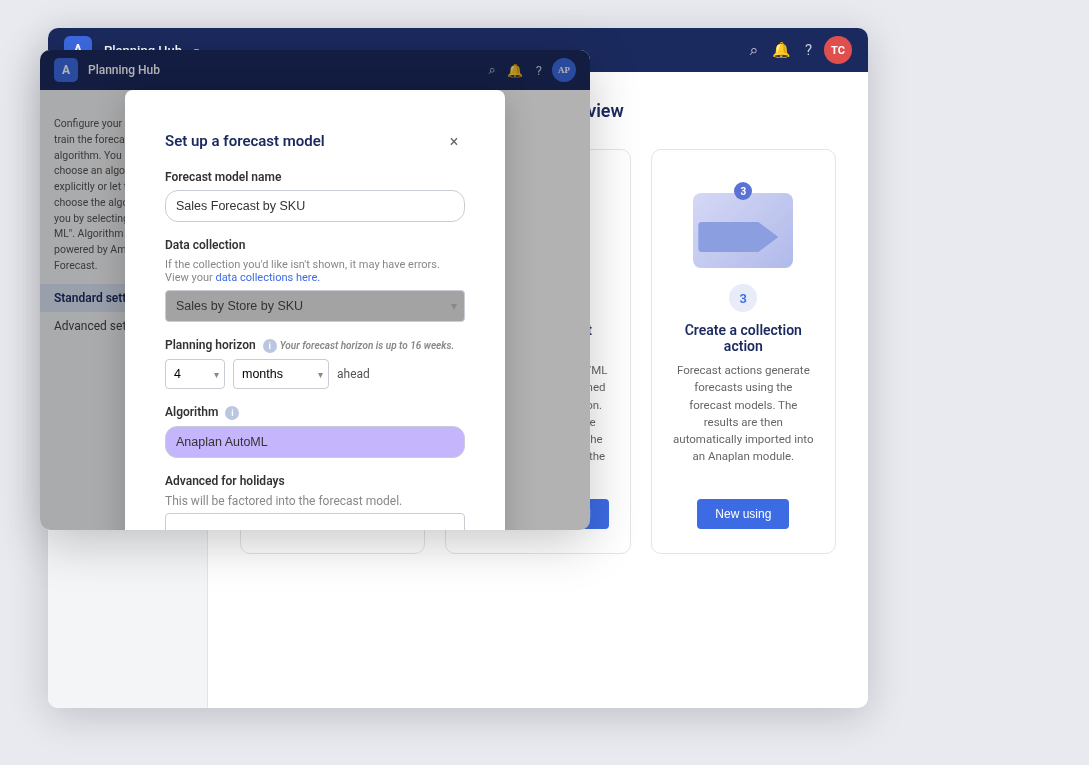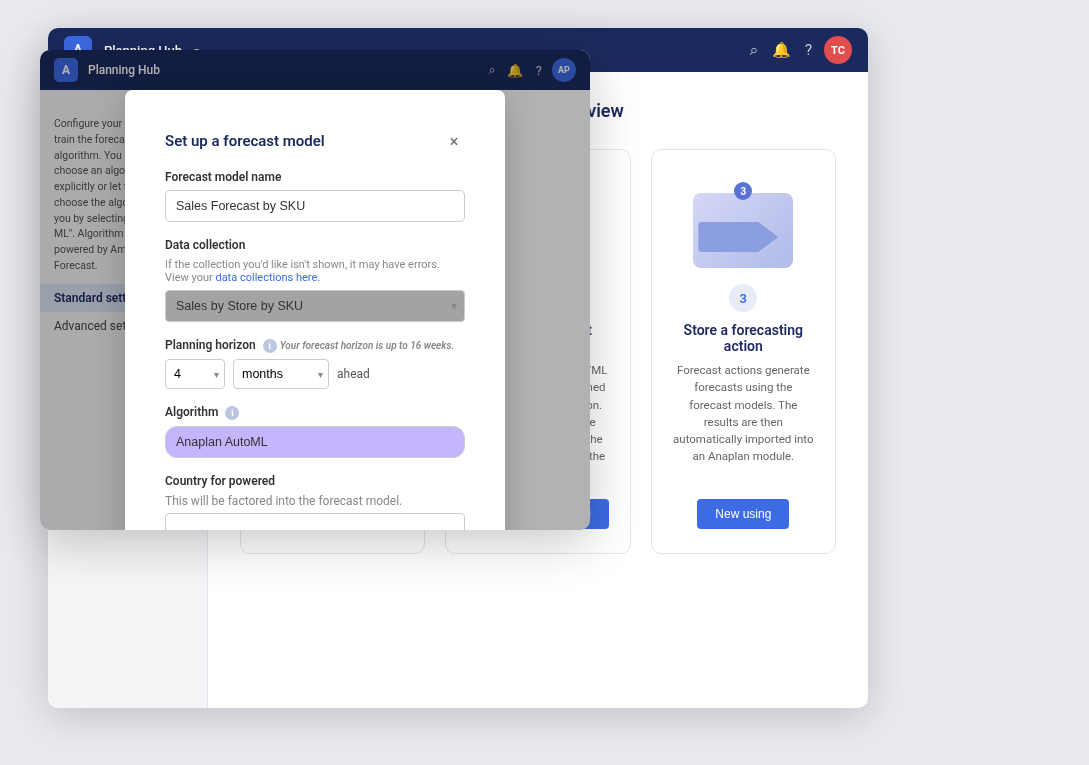--- a/index.html
+++ b/index.html
@@ -371,20 +371,21 @@
       width: 24px;
       height: 24px;
       background: #3d6be4;
       border-radius: 50%;
       display: flex;
       align-items: center;
       justify-content: center;
       color: #fff;
       font-size: 9px;
       font-weight: bold;
+      font-family: Liberation Serif, serif;
     }
 
     .front-layout {
       display: flex;
       height: calc(100% - 40px);
     }
 
     .front-sidebar {
       width: 150px;
       background: #f4f5f7;
@@ -471,21 +472,21 @@
       margin-bottom: 6px;
     }
     .modal-field-sublabel a {
       color: #3d6be4;
       text-decoration: none;
     }
 
     .modal-input {
       width: 100%;
       border: 1px solid #c8cdd5;
-      border-radius: 5px;
+      border-radius: 13px;
       padding: 8px 10px;
       font-size: 12.5px;
       color: #333;
       outline: none;
     }
 
     .modal-select-wrapper {
       position: relative;
       width: 100%;
     }
@@ -665,21 +666,21 @@
           <button class="card-btn">New forecast model</button>
         </div>
 
         <div class="back-card">
           <div class="card-illustration">
             <div class="illus3-bg"></div>
             <div class="illus3-arrow"></div>
             <div class="illus3-dot">3</div>
           </div>
           <div class="card-step-badge">3</div>
-          <div class="card-title">Store a forecasting action</div>
+          <div class="card-title">Create a collection action</div>
           <div class="card-desc">Forecast actions generate forecasts using the forecast models. The results are then automatically imported into an Anaplan module.</div>
           <button class="card-btn">New using</button>
         </div>
 
       </div>
     </div>
   </div>
 </div>
 
 <div class="front-window">
@@ -767,20 +768,20 @@
 
         <div class="modal-field">
           <div class="modal-field-label">
             <span>Algorithm</span>
             <span class="info-icon">i</span>
           </div>
           <input class="modal-algo-input" type="text" readonly="" value="Anaplan AutoML" style="">
         </div>
 
         <div class="modal-field">
-          <div class="modal-field-label">Country for powered</div>
+          <div class="modal-field-label">Advanced for holidays</div>
           <div class="modal-country-sublabel">This will be factored into the forecast model.</div>
           <input class="modal-country-input" type="text" style="">
         </div>
       </div>
     </div>
   </div>
 </div>
 
 </body></html>

